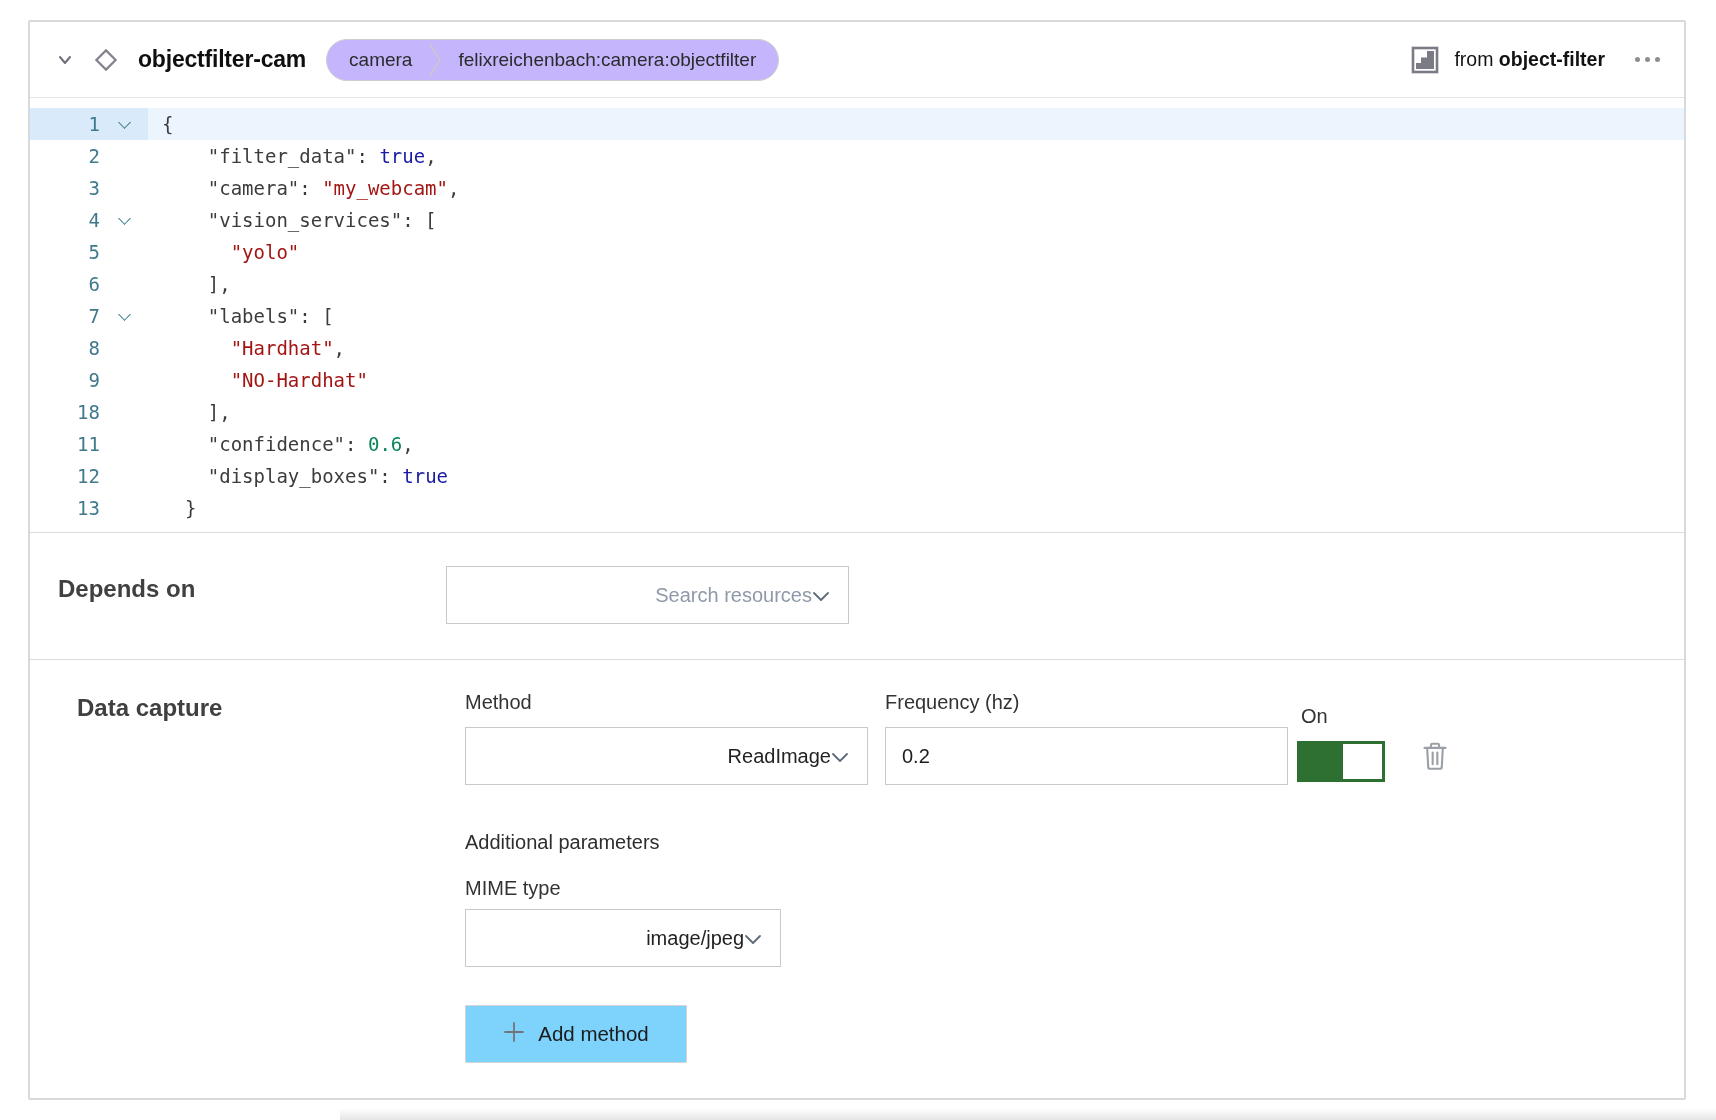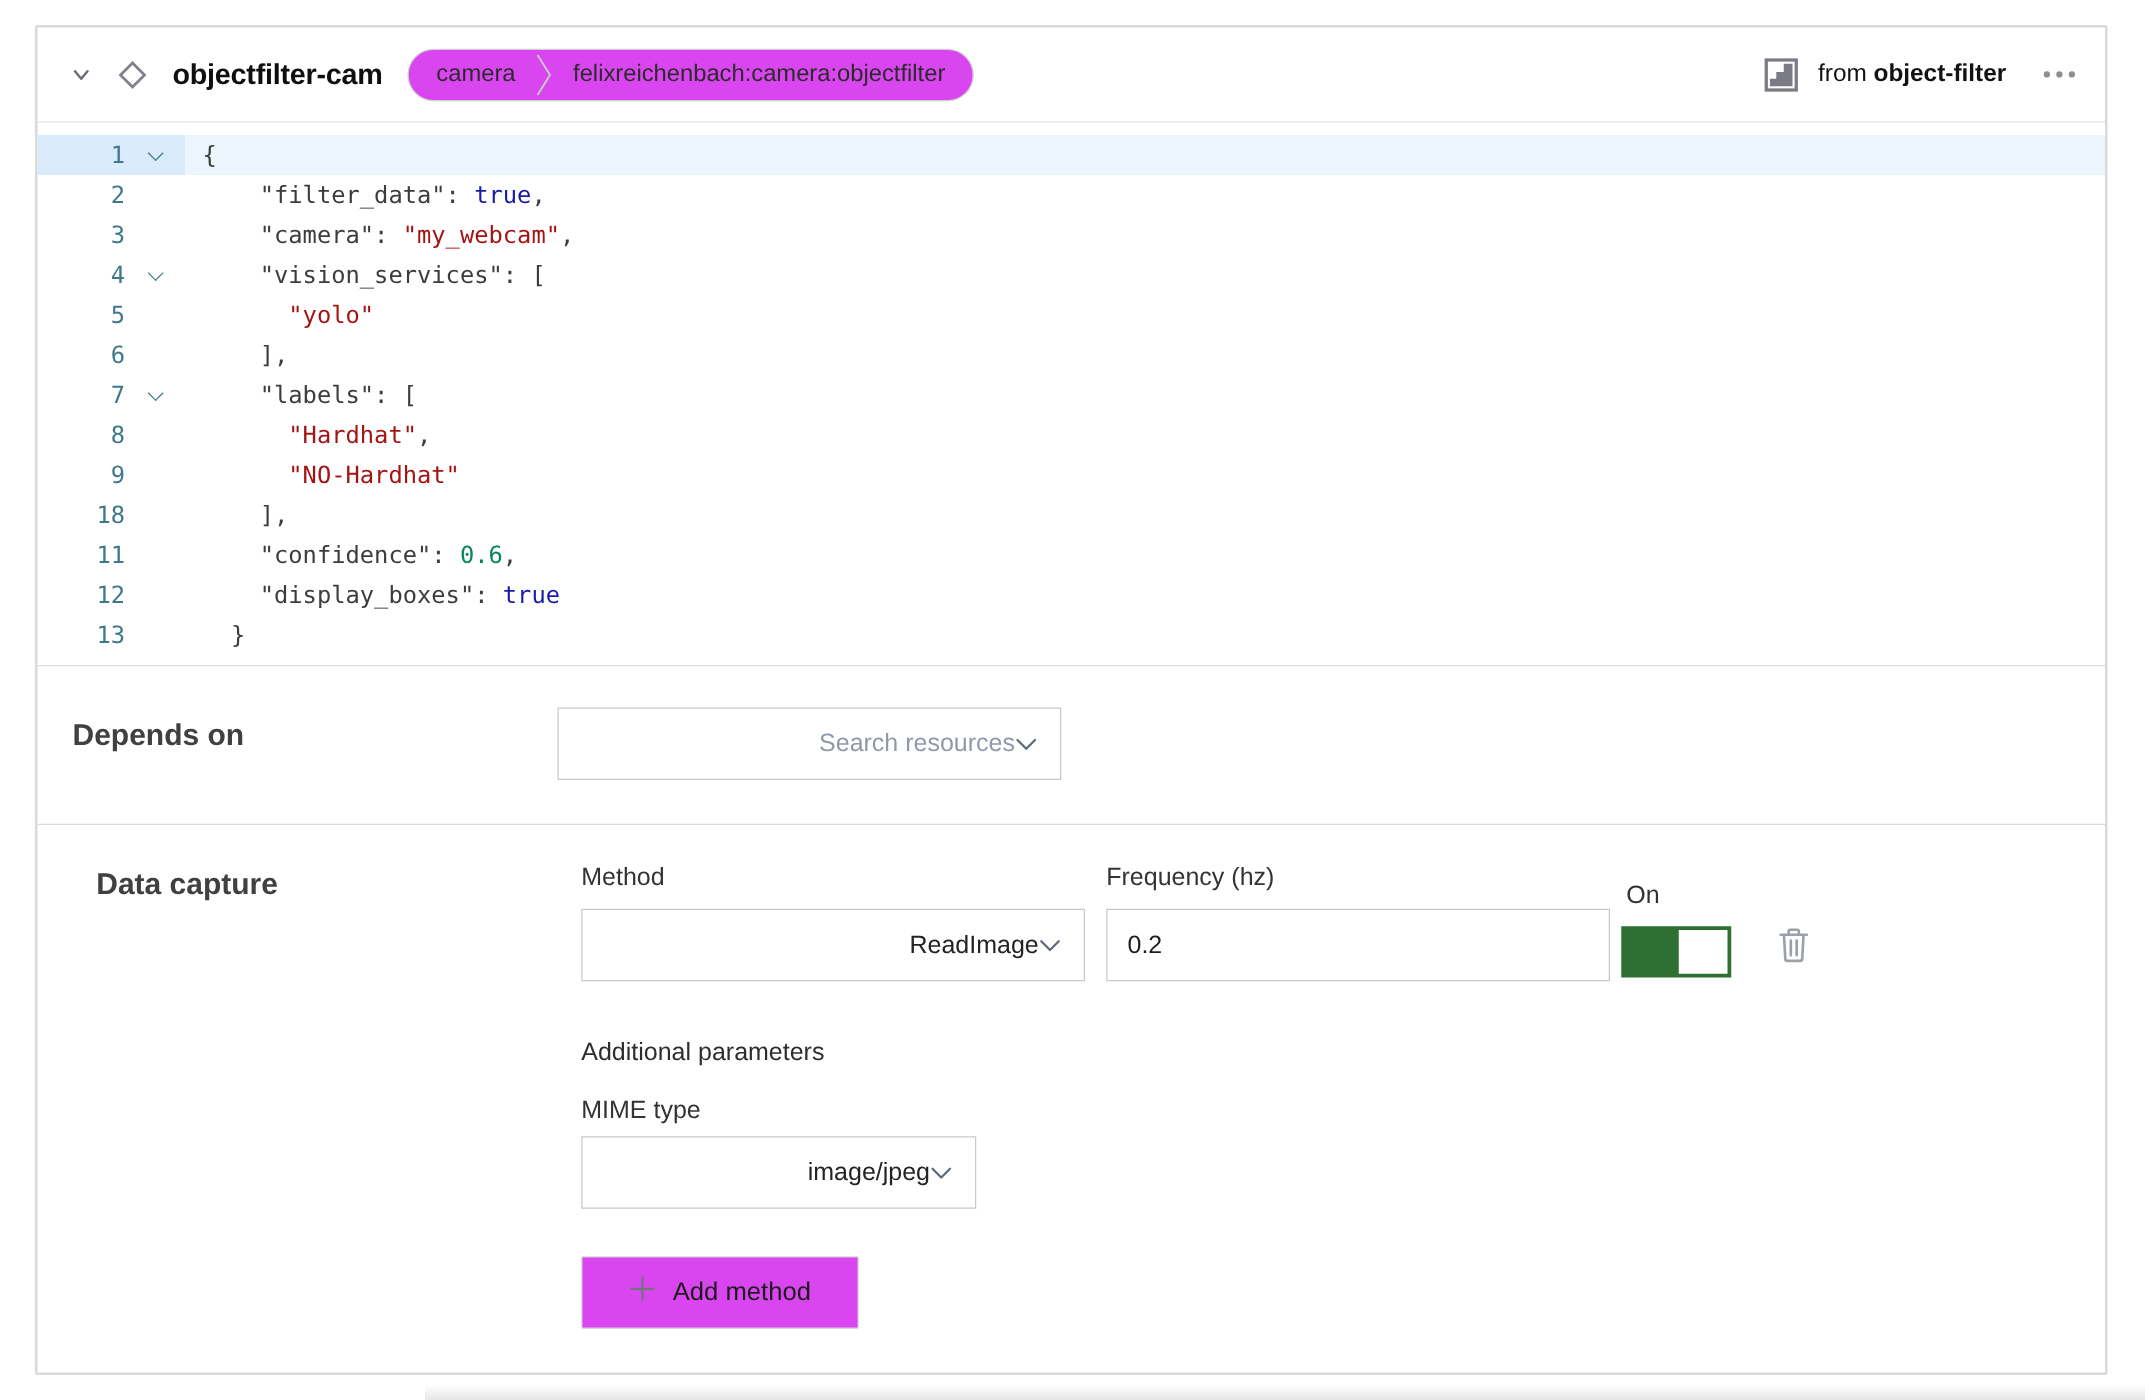--- a/index.html
+++ b/index.html
@@ -9,21 +9,21 @@
   
   .card{position:absolute;left:28px;top:20px;width:1658px;height:1080px;box-sizing:border-box;
         background:#fff;border:2px solid #d9d9d9;border-radius:2px;display:flex;flex-direction:column;}
 
   
   .hdr{flex:none;height:76px;display:flex;align-items:center;padding:0 24px;box-sizing:border-box;
        border-bottom:1px solid #e3e3e3;}
   .icon-btn{display:flex;align-items:center;justify-content:center;background:none;border:none;padding:0;cursor:pointer;}
   .hdr-title{margin-left:16px;font-size:23px;font-weight:bold;color:#0f0f0f;letter-spacing:-0.2px;}
   .pill{margin-left:20px;height:42px;box-sizing:border-box;border:1.5px solid #cdcdcd;border-radius:22px;
-        background:#d946ef;display:flex;align-items:center;padding:0 22px;font-size:19px;color:#2b2b2b;}
+        background:#c4b5fd;display:flex;align-items:center;padding:0 22px;font-size:19px;color:#2b2b2b;}
   .pill .seg{white-space:nowrap;}
   .pill .sep{margin:0 16px;display:flex;align-items:center;}
   .hdr-right{margin-left:auto;display:flex;align-items:center;}
   .from-txt{margin-left:14px;font-size:19.5px;color:#121212;}
   .from-txt b{font-weight:bold;}
   .dots{margin-left:30px;display:flex;gap:5px;align-items:center;}
   .dots i{width:5px;height:5px;border-radius:50%;background:#8e8e8e;display:block;}
 
   
   .editor{flex:none;height:434px;box-sizing:border-box;padding-top:10px;
@@ -52,21 +52,21 @@
   .fld-label{position:absolute;font-size:20px;color:#333333;}
   .selectbox{position:absolute;box-sizing:border-box;height:58px;border:1.5px solid #c9c9c9;background:#fff;
              display:flex;align-items:center;justify-content:flex-end;padding:0 18px;font-size:20px;cursor:pointer;}
   .selectbox .val{color:#232323;}
   .selectbox .ph{color:#8f99a8;}
   .text-input{position:absolute;box-sizing:border-box;height:58px;border:1.5px solid #c9c9c9;background:#fff;
               padding:10px 16px;font-size:20px;color:#1d1d1d;font-family:"Liberation Sans",sans-serif;outline:none;}
   .toggle{position:absolute;width:88px;height:41px;box-sizing:border-box;border:none;padding:3px;
           display:block;cursor:pointer;}
   .toggle .knob{position:absolute;top:3px;right:3px;bottom:3px;width:39px;background:#ffffff;}
-  .btn-add{position:absolute;box-sizing:border-box;height:58px;background:#d946ef;border:1.5px solid #d4d4d4;
+  .btn-add{position:absolute;box-sizing:border-box;height:58px;background:#7dd3fc;border:1.5px solid #d4d4d4;
            display:flex;align-items:center;justify-content:center;gap:13px;font-size:20.5px;color:#1b1b1b;
            font-family:"Liberation Sans",sans-serif;cursor:pointer;border-radius:1px;}
   .trash-btn{position:absolute;background:none;border:none;padding:0;cursor:pointer;}
 
   .bottom-shade{position:absolute;left:340px;width:1376px;top:1108px;height:12px;
                 background:linear-gradient(to bottom,rgba(255,255,255,0),rgba(0,0,0,0.10));}
 </style>
 </head>
 <body>
 

